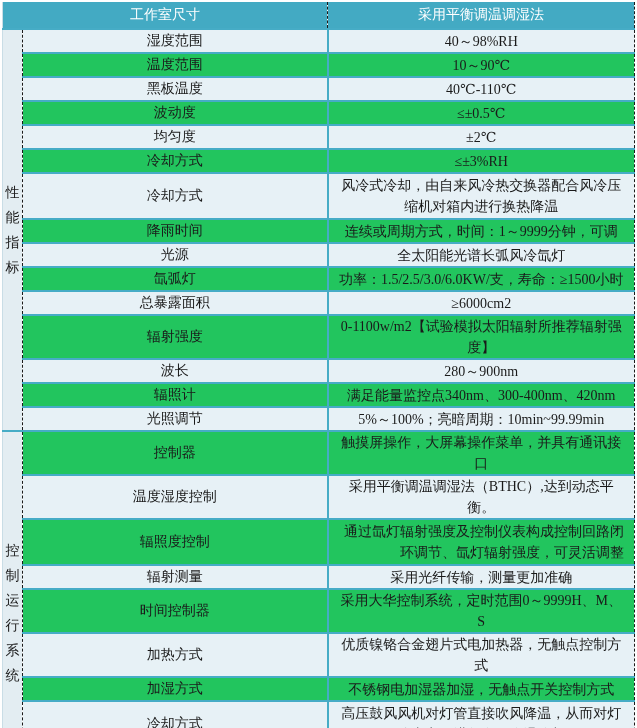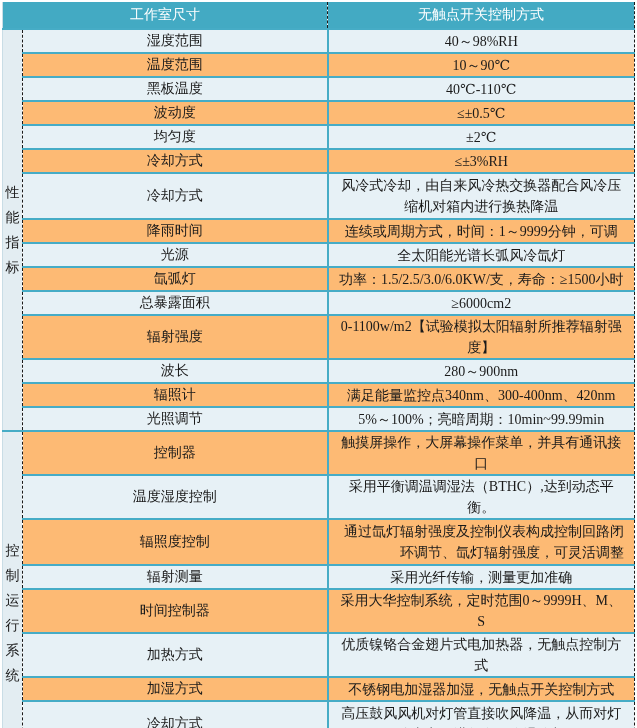--- a/index.html
+++ b/index.html
@@ -36,21 +36,21 @@
   tr.h-row td{
     height:26px;
     background:var(--teal);
     color:#ffffff;
     border-top:none;
     font-size:14px;
   }
   tr.h-row td.h-left{border-right:1px dashed var(--dash);}
   tr{height:24px;}
   tr.tall{height:46px;}
-  tr.white td{background:#fdba74;}
+  tr.white td{background:#22c55e;}
   tr.blue td{background:var(--rowalt);}
   td.side{
     background:var(--sidecol) !important;
     border-right:1px dashed var(--dash);
     padding:0;
   }
   .vtext{
     display:flex;
     flex-direction:column;
     align-items:center;
@@ -74,21 +74,21 @@
 <div class="page">
   <table class="spec">
     <colgroup>
       <col style="width:20px">
       <col style="width:305px">
       <col>
     </colgroup>
     <tbody>
       <tr class="h-row">
         <td class="h-left" colspan="2">工作室尺寸</td>
-        <td>无触点开关控制方式</td>
+        <td>采用平衡调温调湿法</td>
       </tr>
 
       <tr class="blue">
           <td class="side" rowspan="15">
             <div class="vtext">
               <span>性</span>
               <span>能</span>
               <span>指</span>
               <span>标</span>
             </div>

